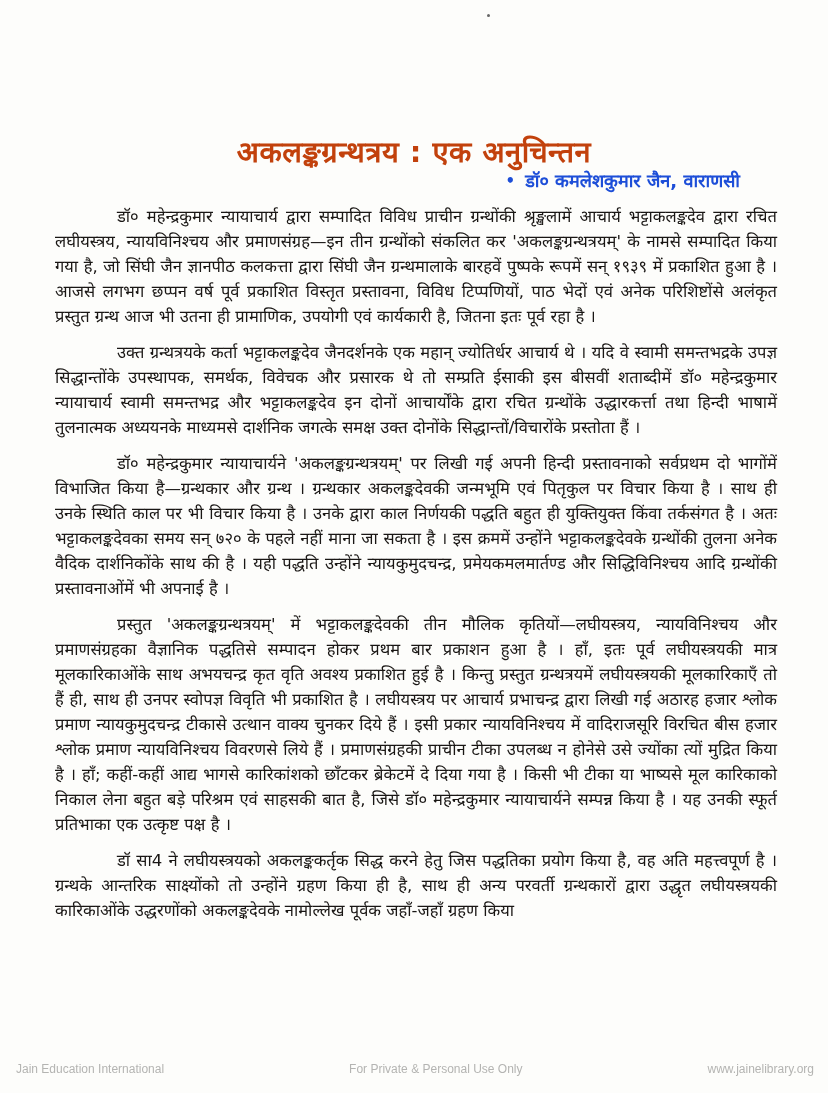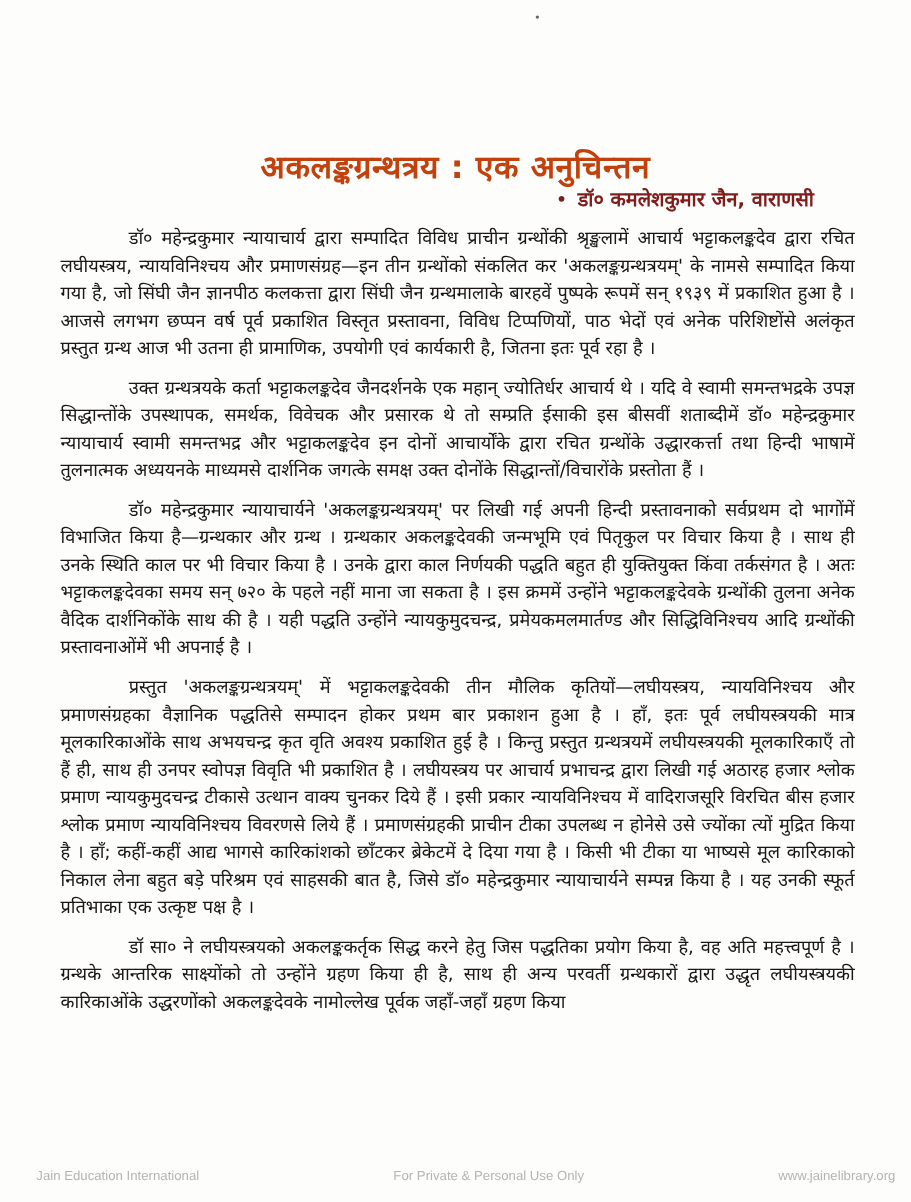--- a/index.html
+++ b/index.html
@@ -38,21 +38,21 @@
       font-weight: bold;
       letter-spacing: 0.5px;
       color: #c2410c;
     }
     .byline {
       position: absolute;
       top: 168px;
       right: 88px;
       font-size: 18px;
       font-weight: bold;
-      color: #7f1d1d;
+      color: #1d4ed8;
     }
     .byline .bullet {
       display: inline-block;
       margin-right: 10px;
       font-size: 15px;
       vertical-align: 1px;
     }
     .body-text {
       position: absolute;
       top: 204px;
@@ -71,42 +71,41 @@
       top: 1062px;
       left: 0;
       right: 0;
       display: flex;
       justify-content: space-between;
       align-items: baseline;
       padding: 0 14px 0 16px;
       font-size: 12px;
       color: #b4b4b2;
       font-family: "Liberation Sans", sans-serif;
-      margin-left: 17px;
     }
   </style>
 </head>
 <body>
 
 <div class="page">
 
   <div class="speck"></div>
 
   <h1 class="title">अकलङ्कग्रन्थत्रय : एक अनुचिन्तन</h1>
 
   <div class="byline">
     <span class="bullet">•</span><span>डॉ० कमलेशकुमार जैन, वाराणसी</span>
   </div>
 
   <div class="body-text">
     <p>डॉ० महेन्द्रकुमार न्यायाचार्य द्वारा सम्पादित विविध प्राचीन ग्रन्थोंकी श्रृङ्खलामें आचार्य भट्टाकलङ्कदेव द्वारा रचित लघीयस्त्रय, न्यायविनिश्चय और प्रमाणसंग्रह—इन तीन ग्रन्थोंको संकलित कर 'अकलङ्कग्रन्थत्रयम्' के नामसे सम्पादित किया गया है, जो सिंघी जैन ज्ञानपीठ कलकत्ता द्वारा सिंघी जैन ग्रन्थमालाके बारहवें पुष्पके रूपमें सन् १९३९ में प्रकाशित हुआ है । आजसे लगभग छप्पन वर्ष पूर्व प्रकाशित विस्तृत प्रस्तावना, विविध टिप्पणियों, पाठ भेदों एवं अनेक परिशिष्टोंसे अलंकृत प्रस्तुत ग्रन्थ आज भी उतना ही प्रामाणिक, उपयोगी एवं कार्यकारी है, जितना इतः पूर्व रहा है ।</p>
     <p>उक्त ग्रन्थत्रयके कर्ता भट्टाकलङ्कदेव जैनदर्शनके एक महान् ज्योतिर्धर आचार्य थे । यदि वे स्वामी समन्तभद्रके उपज्ञ सिद्धान्तोंके उपस्थापक, समर्थक, विवेचक और प्रसारक थे तो सम्प्रति ईसाकी इस बीसवीं शताब्दीमें डॉ० महेन्द्रकुमार न्यायाचार्य स्वामी समन्तभद्र और भट्टाकलङ्कदेव इन दोनों आचार्योंके द्वारा रचित ग्रन्थोंके उद्धारकर्त्ता तथा हिन्दी भाषामें तुलनात्मक अध्ययनके माध्यमसे दार्शनिक जगत्के समक्ष उक्त दोनोंके सिद्धान्तों/विचारोंके प्रस्तोता हैं ।</p>
     <p>डॉ० महेन्द्रकुमार न्यायाचार्यने 'अकलङ्कग्रन्थत्रयम्' पर लिखी गई अपनी हिन्दी प्रस्तावनाको सर्वप्रथम दो भागोंमें विभाजित किया है—ग्रन्थकार और ग्रन्थ । ग्रन्थकार अकलङ्कदेवकी जन्मभूमि एवं पितृकुल पर विचार किया है । साथ ही उनके स्थिति काल पर भी विचार किया है । उनके द्वारा काल निर्णयकी पद्धति बहुत ही युक्तियुक्त किंवा तर्कसंगत है । अतः भट्टाकलङ्कदेवका समय सन् ७२० के पहले नहीं माना जा सकता है । इस क्रममें उन्होंने भट्टाकलङ्कदेवके ग्रन्थोंकी तुलना अनेक वैदिक दार्शनिकोंके साथ की है । यही पद्धति उन्होंने न्यायकुमुदचन्द्र, प्रमेयकमलमार्तण्ड और सिद्धिविनिश्चय आदि ग्रन्थोंकी प्रस्तावनाओंमें भी अपनाई है ।</p>
     <p>प्रस्तुत 'अकलङ्कग्रन्थत्रयम्' में भट्टाकलङ्कदेवकी तीन मौलिक कृतियों—लघीयस्त्रय, न्यायविनिश्चय और प्रमाणसंग्रहका वैज्ञानिक पद्धतिसे सम्पादन होकर प्रथम बार प्रकाशन हुआ है । हाँ, इतः पूर्व लघीयस्त्रयकी मात्र मूलकारिकाओंके साथ अभयचन्द्र कृत वृति अवश्य प्रकाशित हुई है । किन्तु प्रस्तुत ग्रन्थत्रयमें लघीयस्त्रयकी मूलकारिकाएँ तो हैं ही, साथ ही उनपर स्वोपज्ञ विवृति भी प्रकाशित है । लघीयस्त्रय पर आचार्य प्रभाचन्द्र द्वारा लिखी गई अठारह हजार श्लोक प्रमाण न्यायकुमुदचन्द्र टीकासे उत्थान वाक्य चुनकर दिये हैं । इसी प्रकार न्यायविनिश्चय में वादिराजसूरि विरचित बीस हजार श्लोक प्रमाण न्यायविनिश्चय विवरणसे लिये हैं । प्रमाणसंग्रहकी प्राचीन टीका उपलब्ध न होनेसे उसे ज्योंका त्यों मुद्रित किया है । हाँ; कहीं-कहीं आद्य भागसे कारिकांशको छाँटकर ब्रेकेटमें दे दिया गया है । किसी भी टीका या भाष्यसे मूल कारिकाको निकाल लेना बहुत बड़े परिश्रम एवं साहसकी बात है, जिसे डॉ० महेन्द्रकुमार न्यायाचार्यने सम्पन्न किया है । यह उनकी स्फूर्त प्रतिभाका एक उत्कृष्ट पक्ष है ।</p>
-    <p>डॉ सा० ने लघीयस्त्रयको अकलङ्ककर्तृक सिद्ध करने हेतु जिस पद्धतिका प्रयोग किया है, वह अति महत्त्वपूर्ण है । ग्रन्थके आन्तरिक साक्ष्योंको तो उन्होंने ग्रहण किया ही है, साथ ही अन्य परवर्ती ग्रन्थकारों द्वारा उद्धृत लघीयस्त्रयकी कारिकाओंके उद्धरणोंको अकलङ्कदेवके नामोल्लेख पूर्वक जहाँ-जहाँ ग्रहण किया</p>
+    <p>डॉ सा4 ने लघीयस्त्रयको अकलङ्ककर्तृक सिद्ध करने हेतु जिस पद्धतिका प्रयोग किया है, वह अति महत्त्वपूर्ण है । ग्रन्थके आन्तरिक साक्ष्योंको तो उन्होंने ग्रहण किया ही है, साथ ही अन्य परवर्ती ग्रन्थकारों द्वारा उद्धृत लघीयस्त्रयकी कारिकाओंके उद्धरणोंको अकलङ्कदेवके नामोल्लेख पूर्वक जहाँ-जहाँ ग्रहण किया</p>
   </div>
 
   <div class="footer">
     <span>Jain Education International</span>
     <span>For Private &amp; Personal Use Only</span>
     <span>www.jainelibrary.org</span>
   </div>
 
 </div>
 

